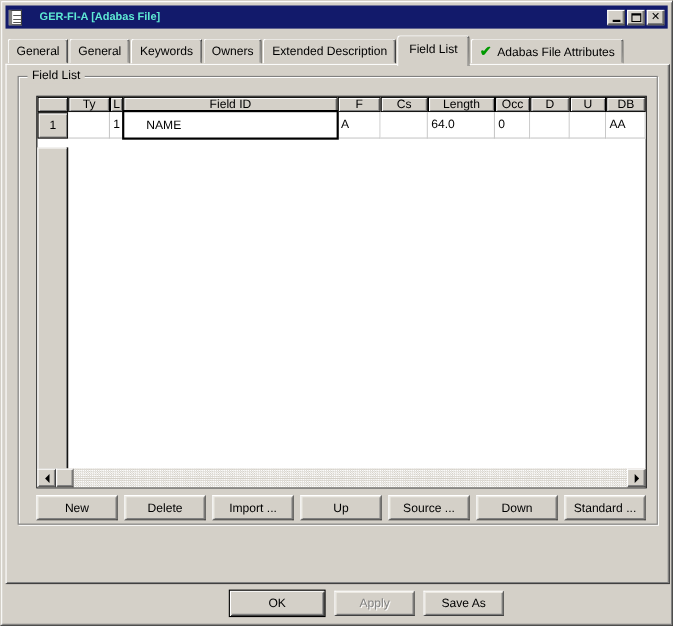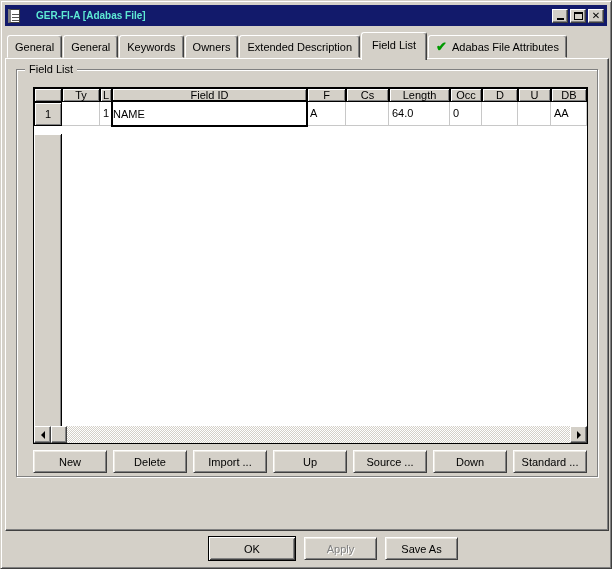--- a/index.html
+++ b/index.html
@@ -86,21 +86,21 @@
     background:#d4d0c8; border:1px solid #000;
     box-shadow: inset 1px 1px 0 #fff, inset -1px -1px 0 #808080;
     display:flex; align-items:center; justify-content:center;
   }
   .rcell {
     background:#fff; border-right:1px solid #c8c8c8; border-bottom:1px solid #c8c8c8;
     padding-left:3px; line-height:22px; overflow:visible; white-space:nowrap; position:relative;
   }
   .editbox {
     position:absolute; left:-1px; top:-2px; width:197px; height:27px; z-index:5;
-    border:2px solid #000; background:#fff; padding:0 0;
+    border:2px solid #000; background:#fff; padding:0 20px;
     font-family:"Liberation Sans",sans-serif; font-size:11px; color:#000; outline:none;
   }
   .row-stub {
     position:absolute; left:0; top:46px; width:28px; height:294px;
     background:#d4d0c8; border-right:1px solid #000; border-bottom:1px solid #000;
     box-shadow: inset 1px 1px 0 #fff, inset -1px -1px 0 #808080;
   }
 
   
   .hscroll {

